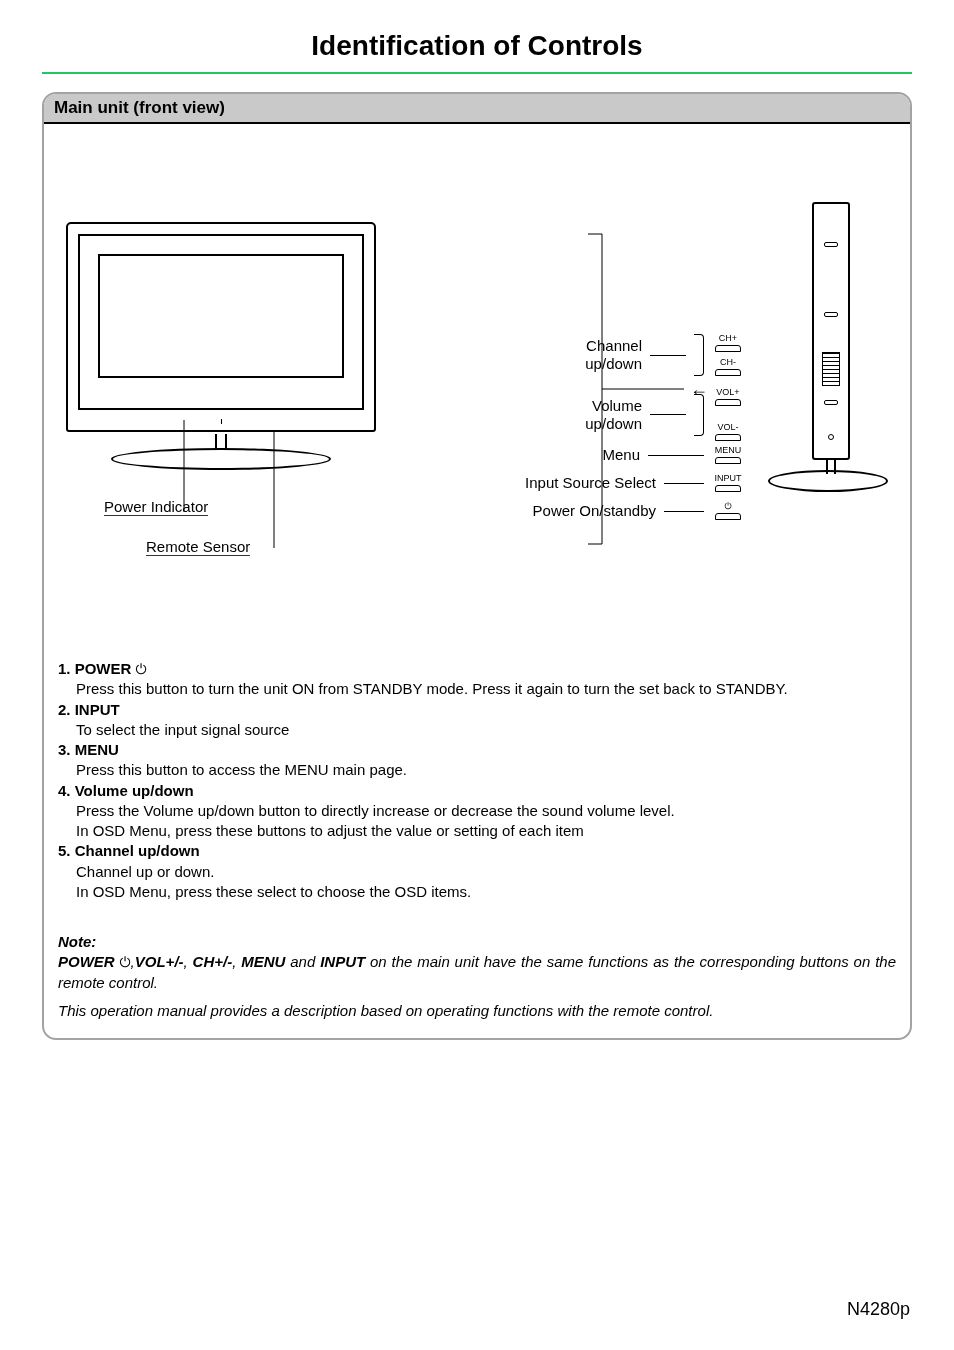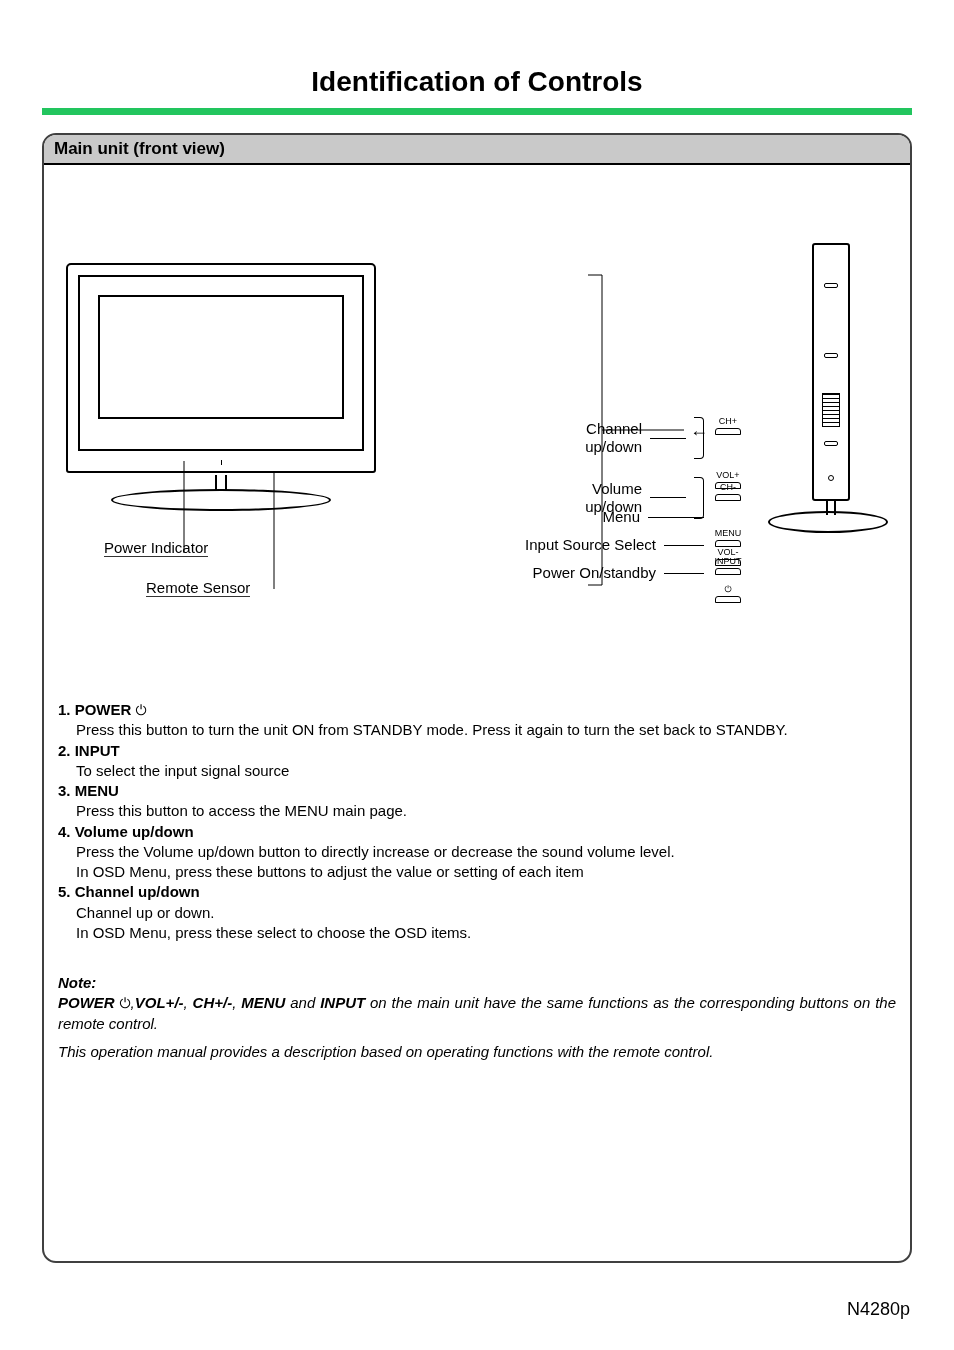--- a/index.html
+++ b/index.html
@@ -9,29 +9,28 @@
     height: 1350px;
     background: #fff;
     position: relative;
     padding: 30px 42px;
   }
   .title {
     font-size: 28px;
     font-weight: bold;
     text-align: center;
     padding-bottom: 10px;
-    border-bottom: 7px solid #22c55e;
+    border-bottom: 2px solid #22c55e;
     margin-bottom: 18px;
-    margin-top: 36px;
   }
   .panel {
-    border: 2px solid #404040;
+    border: 2px solid #a3a3a3;
     border-radius: 14px;
     overflow: hidden;
-    height: 1130px;
+    height: 948px;
     position: relative;
   }
   .panel-header {
     background: #c9c9c9;
     border-bottom: 2px solid #000;
     padding: 4px 10px;
     font-size: 17px;
     font-weight: bold;
   }
   .diagram-area {
@@ -103,21 +102,21 @@
   .side-arrow {
     position:absolute; font-size:18px; font-weight:bold;
   }
 
   
   .callouts { position:absolute; left:350px; top:210px; width:350px; font-size:15px; }
   .co-row { position:absolute; right:0; display:flex; align-items:center; gap:8px; }
   .co-line { height:1px; background:#000; }
   .co-text { text-align:right; line-height:1.2; }
   .co-btn  { width:26px; height:7px; border:1.5px solid #000; border-top-left-radius:3px; border-top-right-radius:3px; }
-  .co-cap  { font-size:9px; text-align:center; width:32px; line-height:1;margin-top:42px; }
+  .co-cap  { font-size:9px; text-align:center; width:32px; line-height:1; }
   .mini-col { display:flex; flex-direction:column; align-items:center; gap:2px; }
 
   .text-block {
     position:absolute; left:14px; right:14px; top:565px;
     font-size:15px; line-height:1.35;
   }
   .text-block b { font-weight:bold; }
   .indent { padding-left:18px; display:block; }
   .note-label { font-weight:bold; font-style:italic; margin-top:30px; display:block; }
   .note-body { font-style:italic; text-align:justify; }

